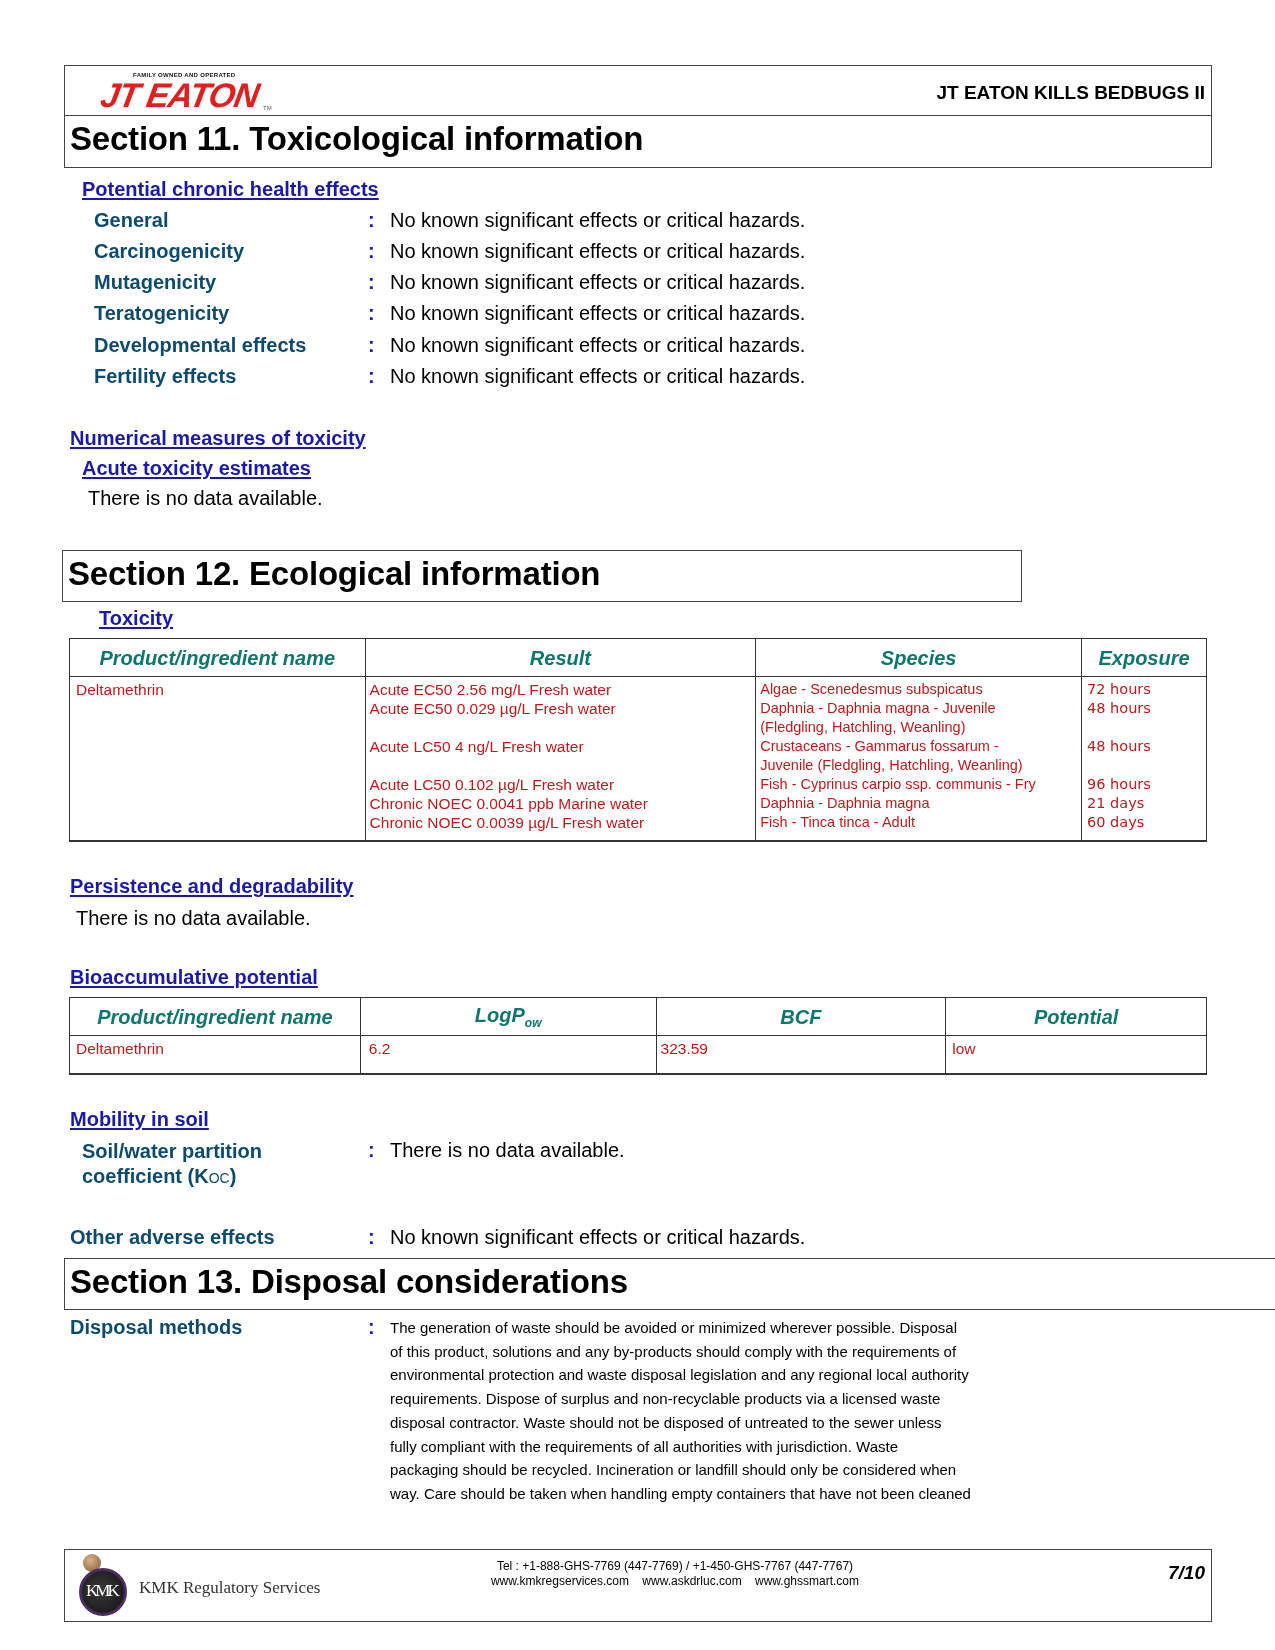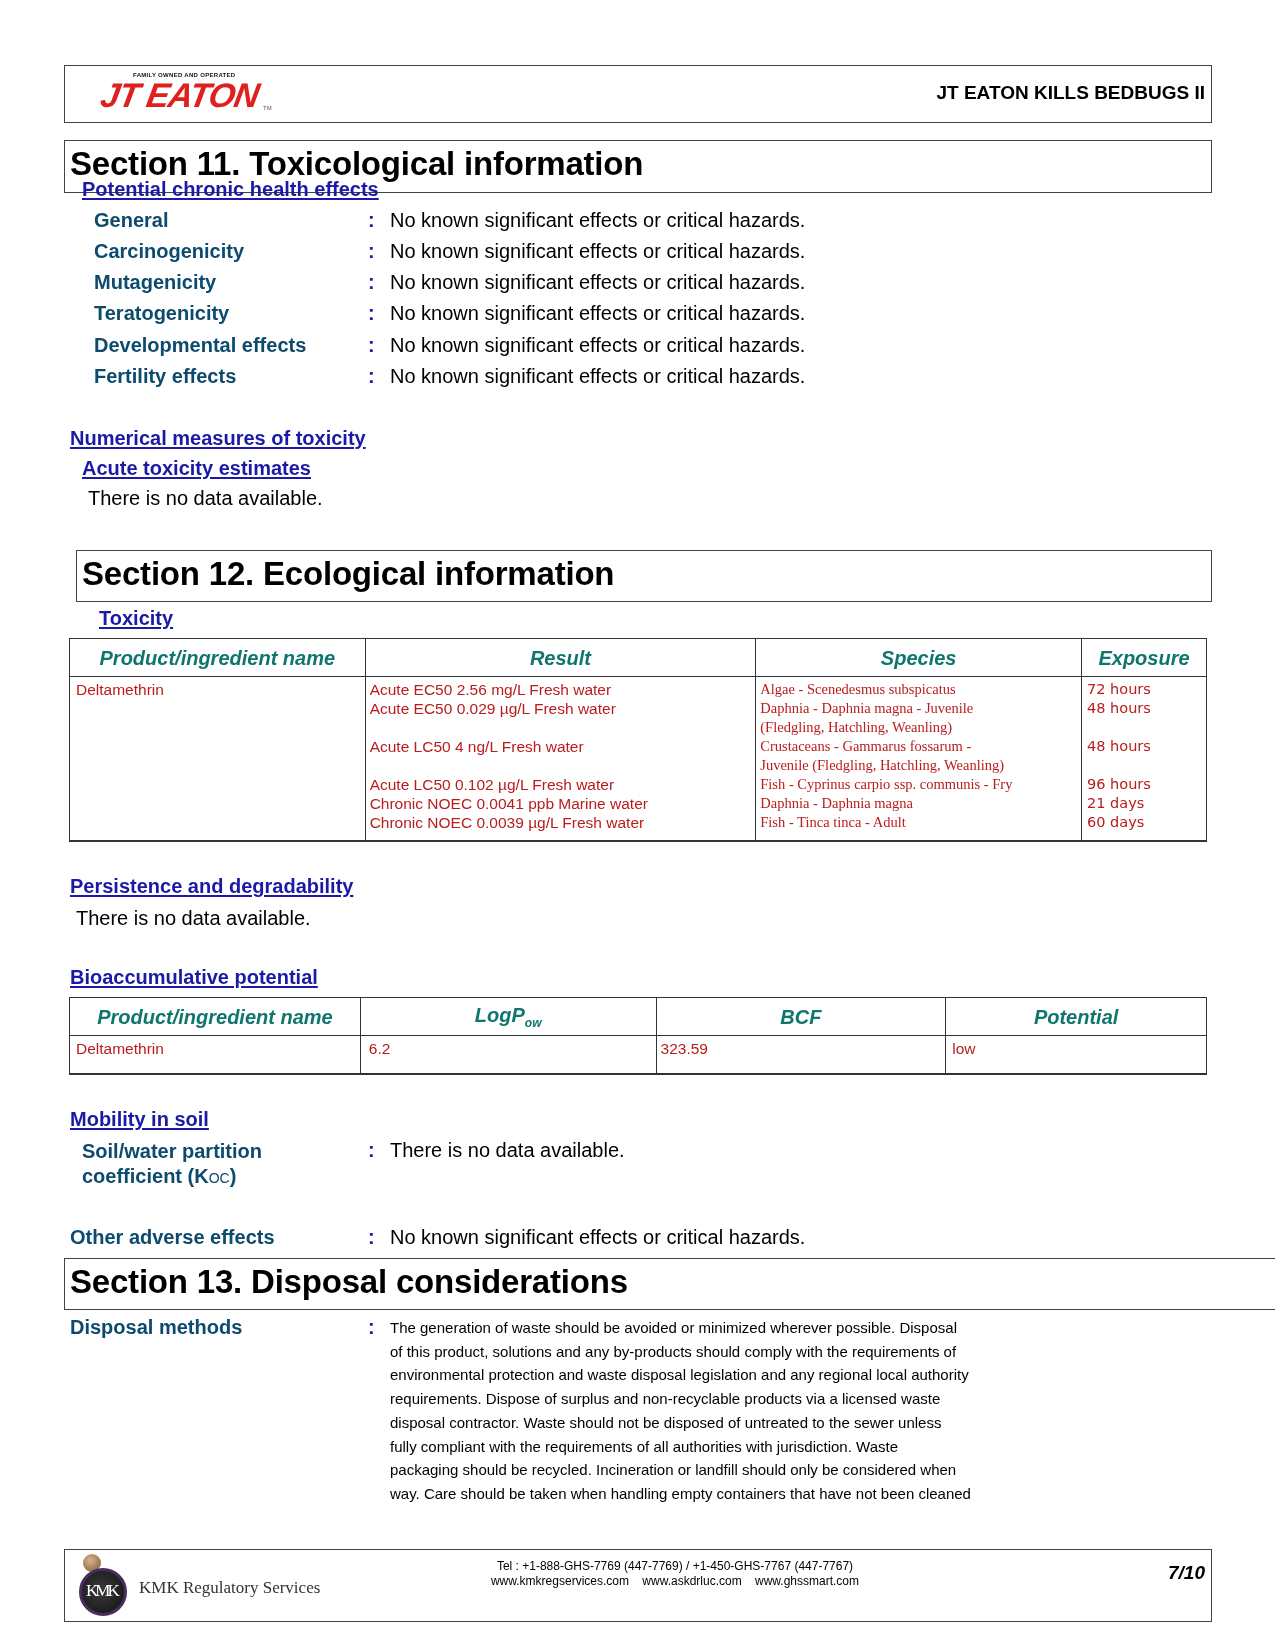--- a/index.html
+++ b/index.html
@@ -32,21 +32,21 @@
 
 <div class="box" style="left:64px; top:65px; width:1148px; height:58px;">
   <div class="abs" style="left:34px; top:6px; width:175px; height:46px;">
     <div class="logo-tag abs" style="left:34px; top:0px;">FAMILY OWNED AND OPERATED</div>
     <div class="logo-main abs" style="left:2px; top:4px;">JT EATON</div>
     <div class="logo-tm abs" style="left:164px; top:33px;">TM</div>
   </div>
   <div class="abs bold" style="right:6px; top:16px; font-size:19px;">JT EATON KILLS BEDBUGS II</div>
 </div>
 
-<div class="box" style="left:64px; top:140px; width:1148px; height:53px;">
+<div class="box" style="left:64px; top:115px; width:1148px; height:53px;">
   <div class="sec-title">Section 11. Toxicological information</div>
 </div>
 
 <div class="sub-head" style="left:82px; top:178px;">Potential chronic health effects</div>
 
 <div>
   <div class="label" style="left:94px; top:209px;">General</div>
   <div class="colon" style="left:368px; top:209px;">:</div>
   <div class="val" style="left:390px; top:209px;">No known significant effects or critical hazards.</div>
 
@@ -68,21 +68,21 @@
 
   <div class="label" style="left:94px; top:365px;">Fertility effects</div>
   <div class="colon" style="left:368px; top:365px;">:</div>
   <div class="val" style="left:390px; top:365px;">No known significant effects or critical hazards.</div>
 </div>
 
 <div class="sub-head" style="left:70px; top:427px;">Numerical measures of toxicity</div>
 <div class="sub-head" style="left:82px; top:457px;">Acute toxicity estimates</div>
 <div class="plain" style="left:88px; top:487px;">There is no data available.</div>
 
-<div class="box" style="left:76px; top:550px; width:1136px; height:52px;">
+<div class="box" style="left:62px; top:550px; width:960px; height:52px;">
   <div class="sec-title">Section 12. Ecological information</div>
 </div>
 
 <div class="sub-head" style="left:70px; top:607px;margin-left:29px;">Toxicity</div>
 
 <table class="grid" style="left:69px; top:638px; width:1138px;">
   <colgroup>
     <col style="width:296px">
       <col style="width:391px">
       <col style="width:326px">
@@ -104,21 +104,21 @@
       <td>
         <span class="cell-line">Acute EC50 2.56 mg/L Fresh water</span>
         <span class="cell-line">Acute EC50 0.029 µg/L Fresh water</span>
         <span class="gap"></span>
         <span class="cell-line">Acute LC50 4 ng/L Fresh water</span>
         <span class="gap"></span>
         <span class="cell-line">Acute LC50 0.102 µg/L Fresh water</span>
         <span class="cell-line">Chronic NOEC 0.0041 ppb Marine water</span>
         <span class="cell-line">Chronic NOEC 0.0039 µg/L Fresh water</span>
       </td>
-      <td style="font-family:Liberation Serif, serif; font-size:14.5px;">
+      <td style="font-family:Liberation Sans, sans-serif; font-size:14.5px;">
         <span class="cell-line">Algae - Scenedesmus subspicatus</span>
         <span class="cell-line">Daphnia - Daphnia magna - Juvenile</span>
         <span class="cell-line">(Fledgling, Hatchling, Weanling)</span>
         <span class="cell-line">Crustaceans - Gammarus fossarum -</span>
         <span class="cell-line">Juvenile (Fledgling, Hatchling, Weanling)</span>
         <span class="cell-line">Fish - Cyprinus carpio ssp. communis - Fry</span>
         <span class="cell-line">Daphnia - Daphnia magna</span>
         <span class="cell-line">Fish - Tinca tinca - Adult</span>
       </td>
       <td style="font-family:'DejaVu Sans','Liberation Sans',sans-serif; font-size:14.5px; padding-left:5px;">

